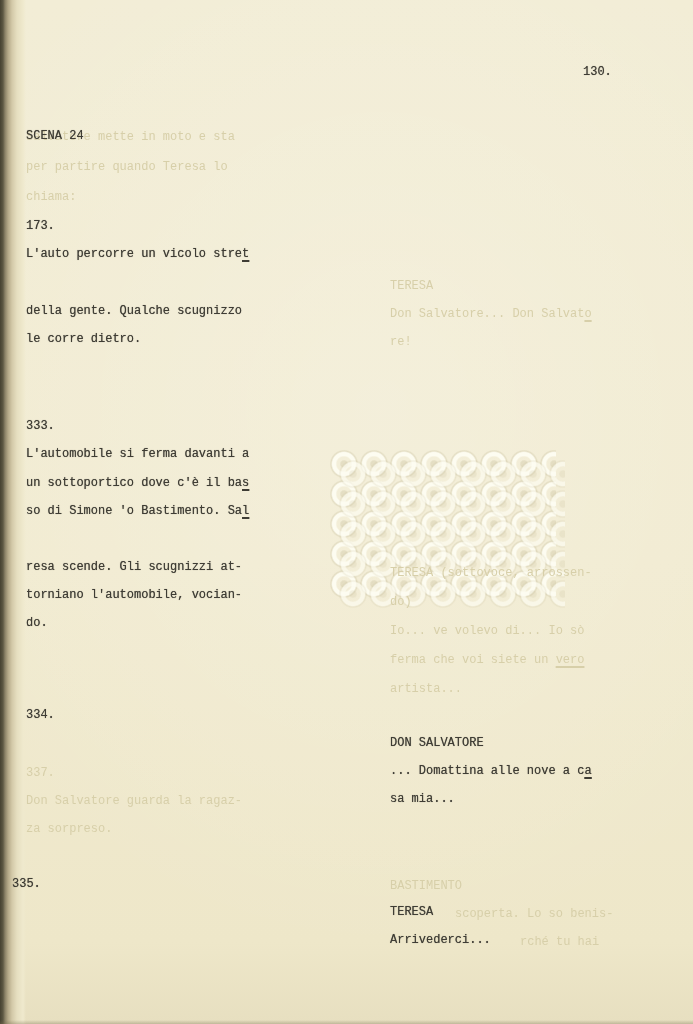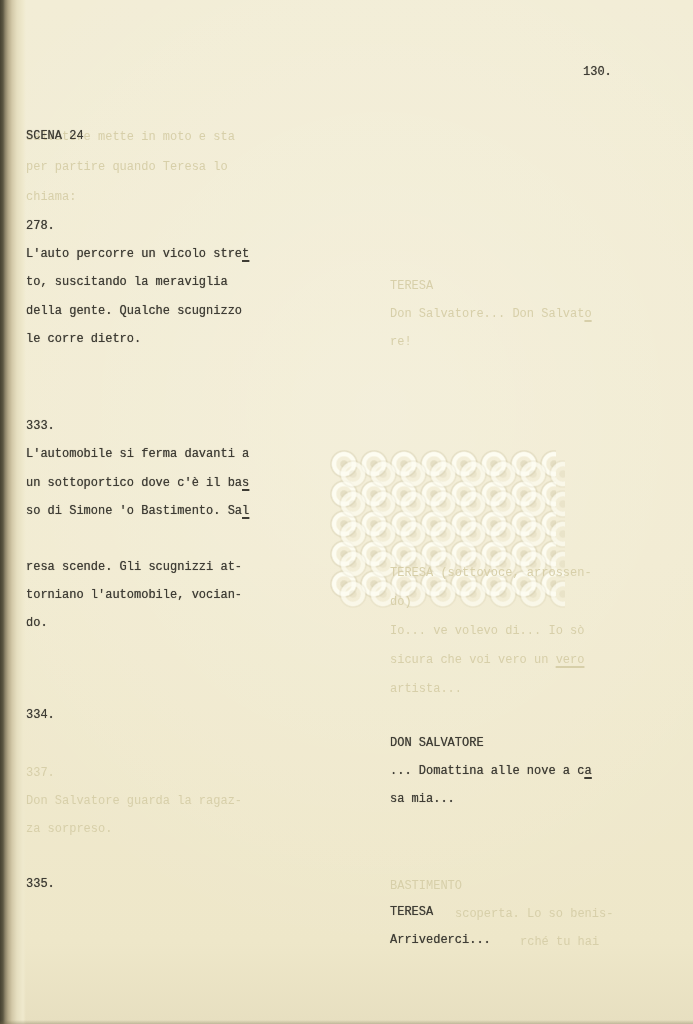--- a/index.html
+++ b/index.html
@@ -66,48 +66,47 @@
 
   <div class="line faint" style="left:26px;top:127px"><span>Salvatore mette in moto e sta</span><span class="u"></span></div>
   <div class="line faint" style="left:26px;top:157px"><span>per partire quando Teresa lo</span><span class="u"></span></div>
   <div class="line faint" style="left:26px;top:187px"><span>chiama:</span><span class="u"></span></div>
   <div class="line faint" style="left:390px;top:276px"><span>TERESA</span><span class="u"></span></div>
   <div class="line faint" style="left:390px;top:304px"><span>Don Salvatore... Don Salvat</span><span class="u">o</span></div>
   <div class="line faint" style="left:390px;top:332px"><span>re!</span><span class="u"></span></div>
   <div class="line faint" style="left:390px;top:563px"><span>TERESA (sottovoce, arrossen-</span><span class="u"></span></div>
   <div class="line faint" style="left:390px;top:592px"><span>do)</span><span class="u"></span></div>
   <div class="line faint" style="left:390px;top:621px"><span>Io... ve volevo di... Io sò</span><span class="u"></span></div>
-  <div class="line faint" style="left:390px;top:650px"><span>sicura che voi vero un </span><span class="u">vero</span></div>
+  <div class="line faint" style="left:390px;top:650px"><span>ferma che voi siete un </span><span class="u">vero</span></div>
   <div class="line faint" style="left:390px;top:679px"><span>artista...</span><span class="u"></span></div>
   <div class="line faint" style="left:26px;top:763px"><span>337.</span><span class="u"></span></div>
   <div class="line faint" style="left:26px;top:791px"><span>Don Salvatore guarda la ragaz-</span><span class="u"></span></div>
   <div class="line faint" style="left:26px;top:819px"><span>za sorpreso.</span><span class="u"></span></div>
   <div class="line faint" style="left:390px;top:876px"><span>BASTIMENTO</span><span class="u"></span></div>
   <div class="line faint" style="left:455px;top:904px"><span>scoperta. Lo so benis-</span><span class="u"></span></div>
   <div class="line faint" style="left:520px;top:932px"><span>rché tu hai</span><span class="u"></span></div>
 
   <div class="line" style="left:583px;top:62px">130.</div>
   <div class="line" style="left:26px;top:126px">SCENA 24</div>
 
-  <div class="line" style="left:26px;top:216px">278.</div>
+  <div class="line" style="left:26px;top:216px">173.</div>
   <div class="line" style="left:26px;top:244px"><span>L'auto percorre un vicolo stre</span><span class="u">t</span></div>
-  <div class="line" style="left:26px;top:272px"><span>to, suscitando la meraviglia</span><span class="u"></span></div>
   <div class="line" style="left:26px;top:301px"><span>della gente. Qualche scugnizzo</span><span class="u"></span></div>
   <div class="line" style="left:26px;top:329px"><span>le corre dietro.</span><span class="u"></span></div>
 
   <div class="line" style="left:26px;top:416px">333.</div>
   <div class="line" style="left:26px;top:444px"><span>L'automobile si ferma davanti a</span><span class="u"></span></div>
   <div class="line" style="left:26px;top:473px"><span>un sottoportico dove c'è il ba</span><span class="u">s</span></div>
   <div class="line" style="left:26px;top:501px"><span>so di Simone 'o Bastimento. Sa</span><span class="u">l</span></div>
   <div class="line" style="left:26px;top:557px"><span>resa scende. Gli scugnizzi at-</span><span class="u"></span></div>
   <div class="line" style="left:26px;top:585px"><span>torniano l'automobile, vocian-</span><span class="u"></span></div>
   <div class="line" style="left:26px;top:613px"><span>do.</span><span class="u"></span></div>
 
   <div class="line" style="left:26px;top:705px">334.</div>
   <div class="line" style="left:390px;top:733px">DON SALVATORE</div>
   <div class="line" style="left:390px;top:761px"><span>... Domattina alle nove a c</span><span class="u">a</span></div>
   <div class="line" style="left:390px;top:789px"><span>sa mia...</span><span class="u"></span></div>
 
-  <div class="line" style="left:26px;top:874px">335.</div>
+  <div class="line" style="left:12px;top:874px">335.</div>
   <div class="line" style="left:390px;top:902px">TERESA</div>
   <div class="line" style="left:390px;top:930px"><span>Arrivederci...</span><span class="u"></span></div>
 
 </div>
 
 </body></html>

